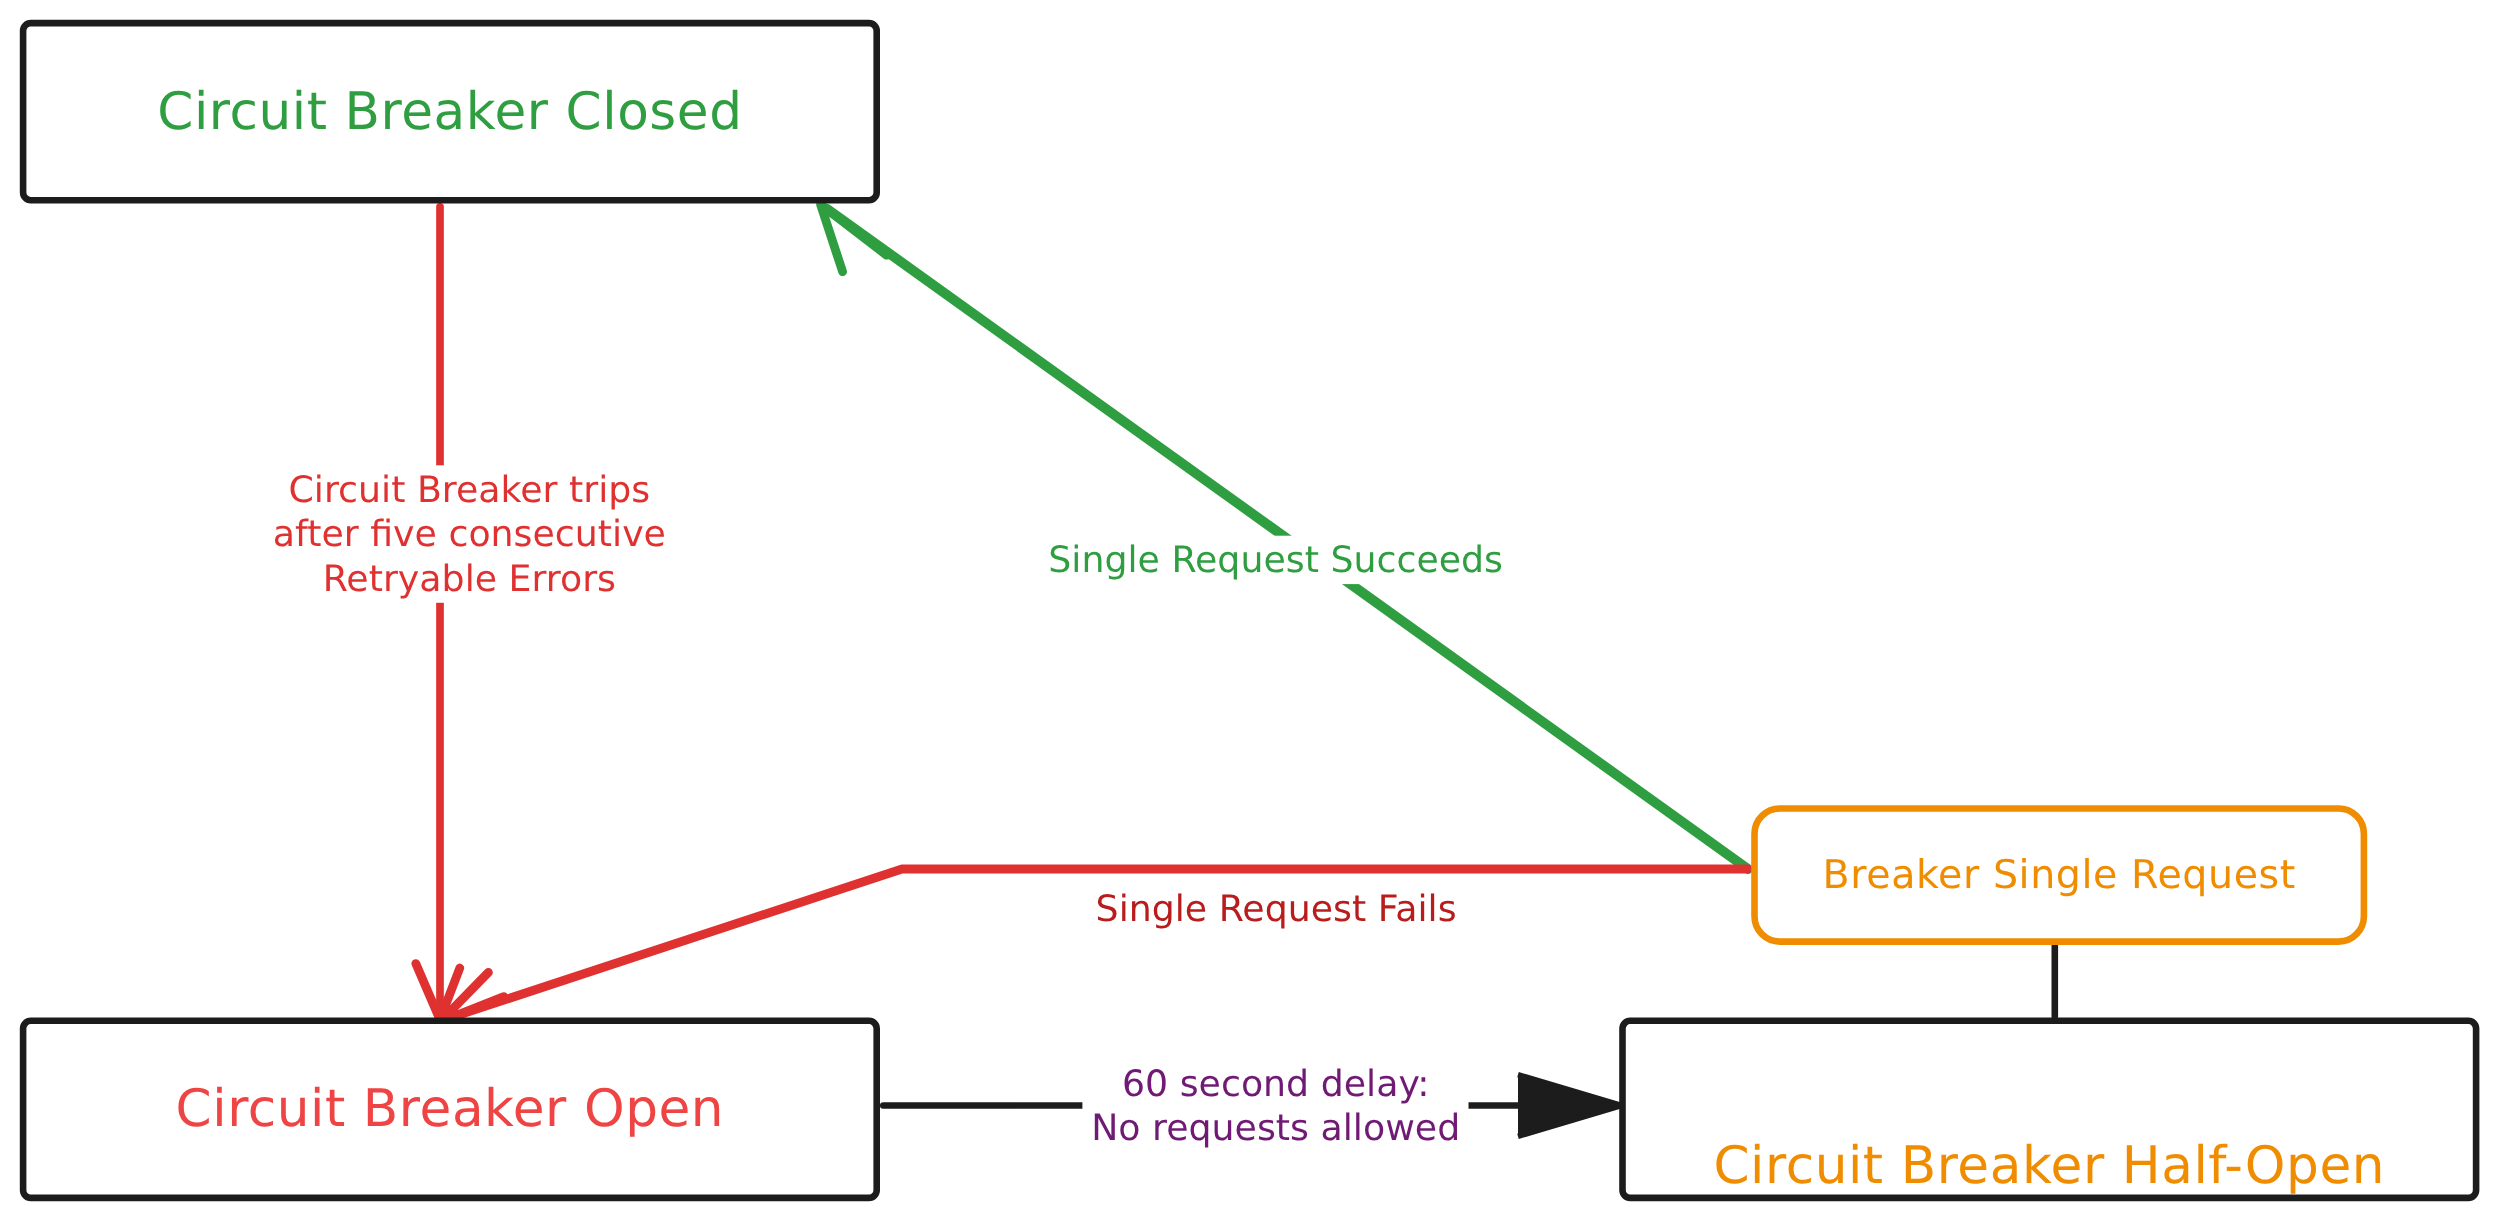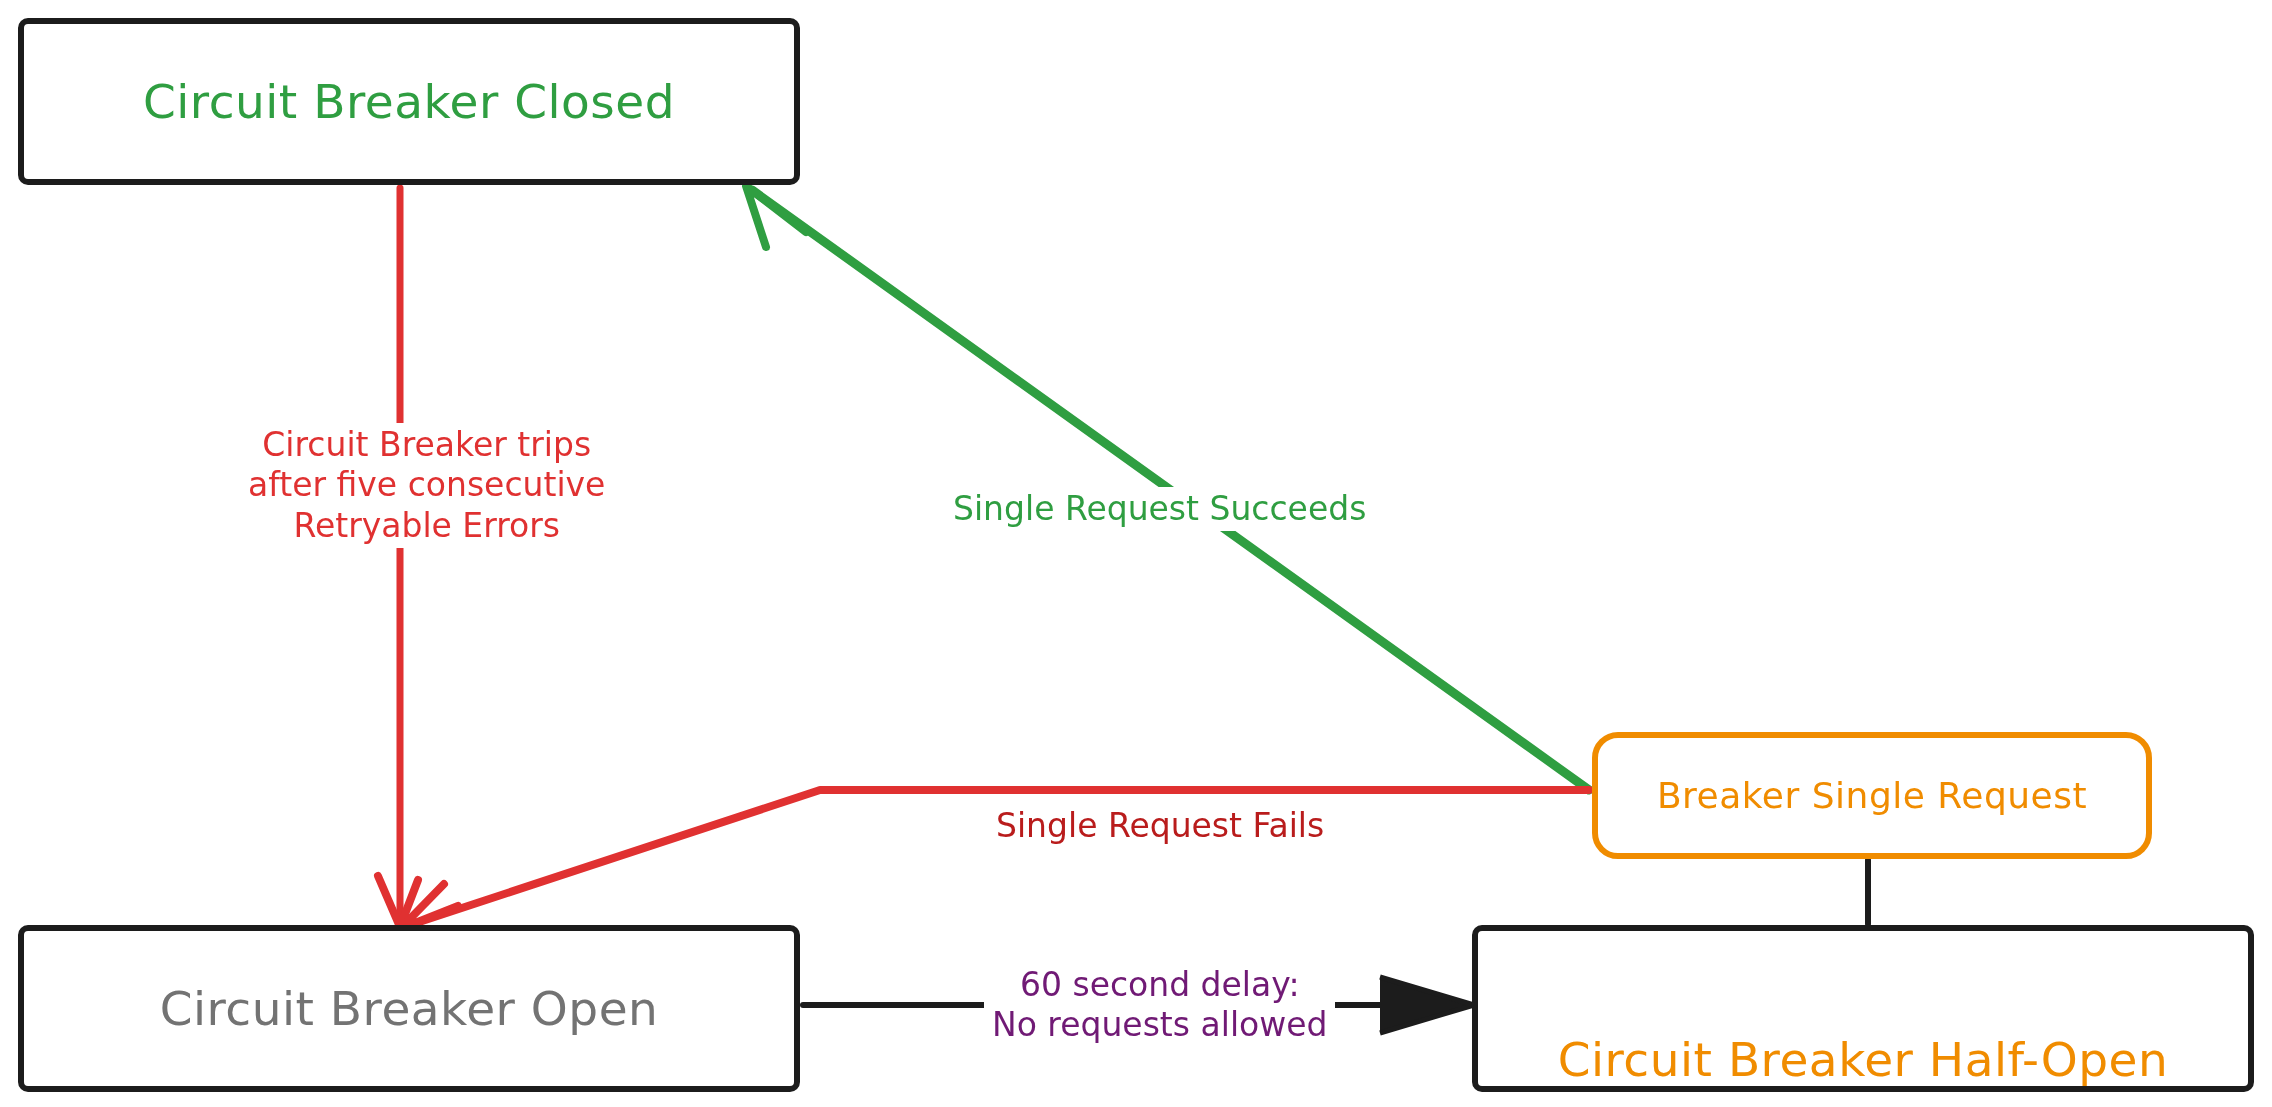--- a/index.html
+++ b/index.html
@@ -46,21 +46,21 @@
     font-family: "DejaVu Sans", sans-serif;
     font-weight: 400;
     letter-spacing: 0.5px;
     line-height: 1.1;
     white-space: nowrap;
   }
   .label-lg { font-size: 47px; }
   .label-md { font-size: 36px; }
 
   .green-text  { color: #2f9e41; }
-  .red-text    { color: #737373; }
+  .red-text    { color: #ef4444; }
   .orange-text { color: #f08c00; }
   .black-text  { color: #1c1c1c; }
 
   .edge-label {
     position: absolute;
     font-family: "DejaVu Sans", sans-serif;
     font-size: 33px;
     line-height: 1.22;
     white-space: nowrap;
     text-align: center;

